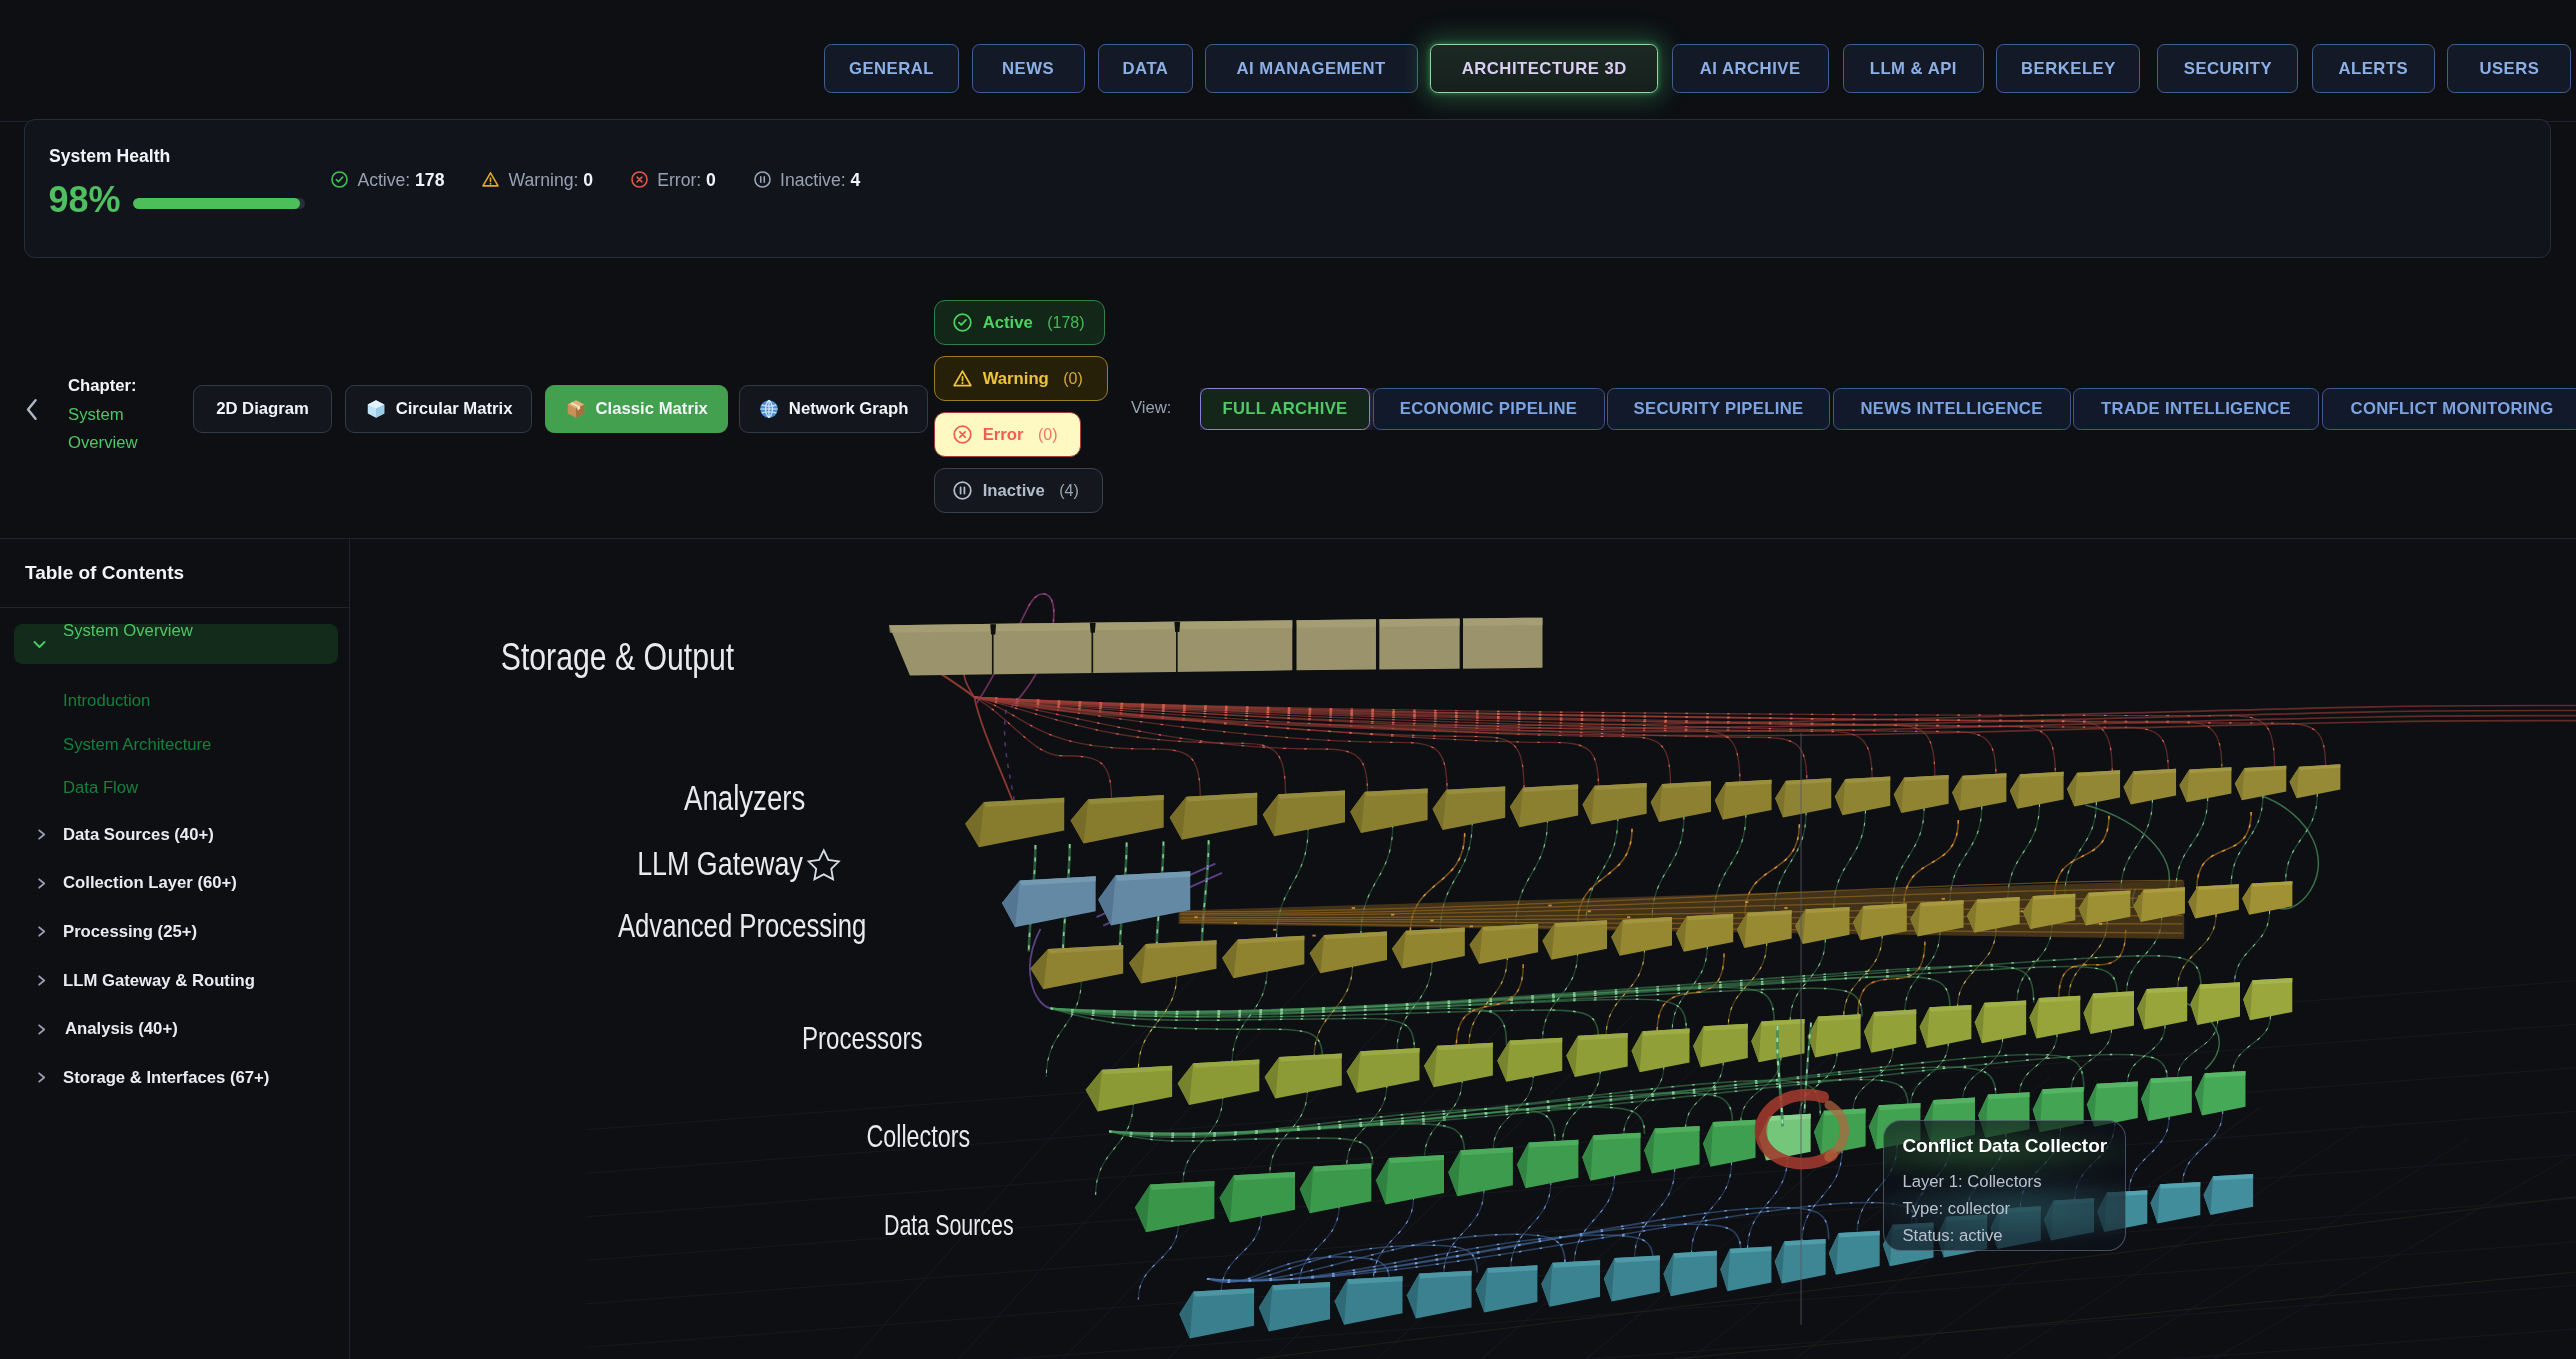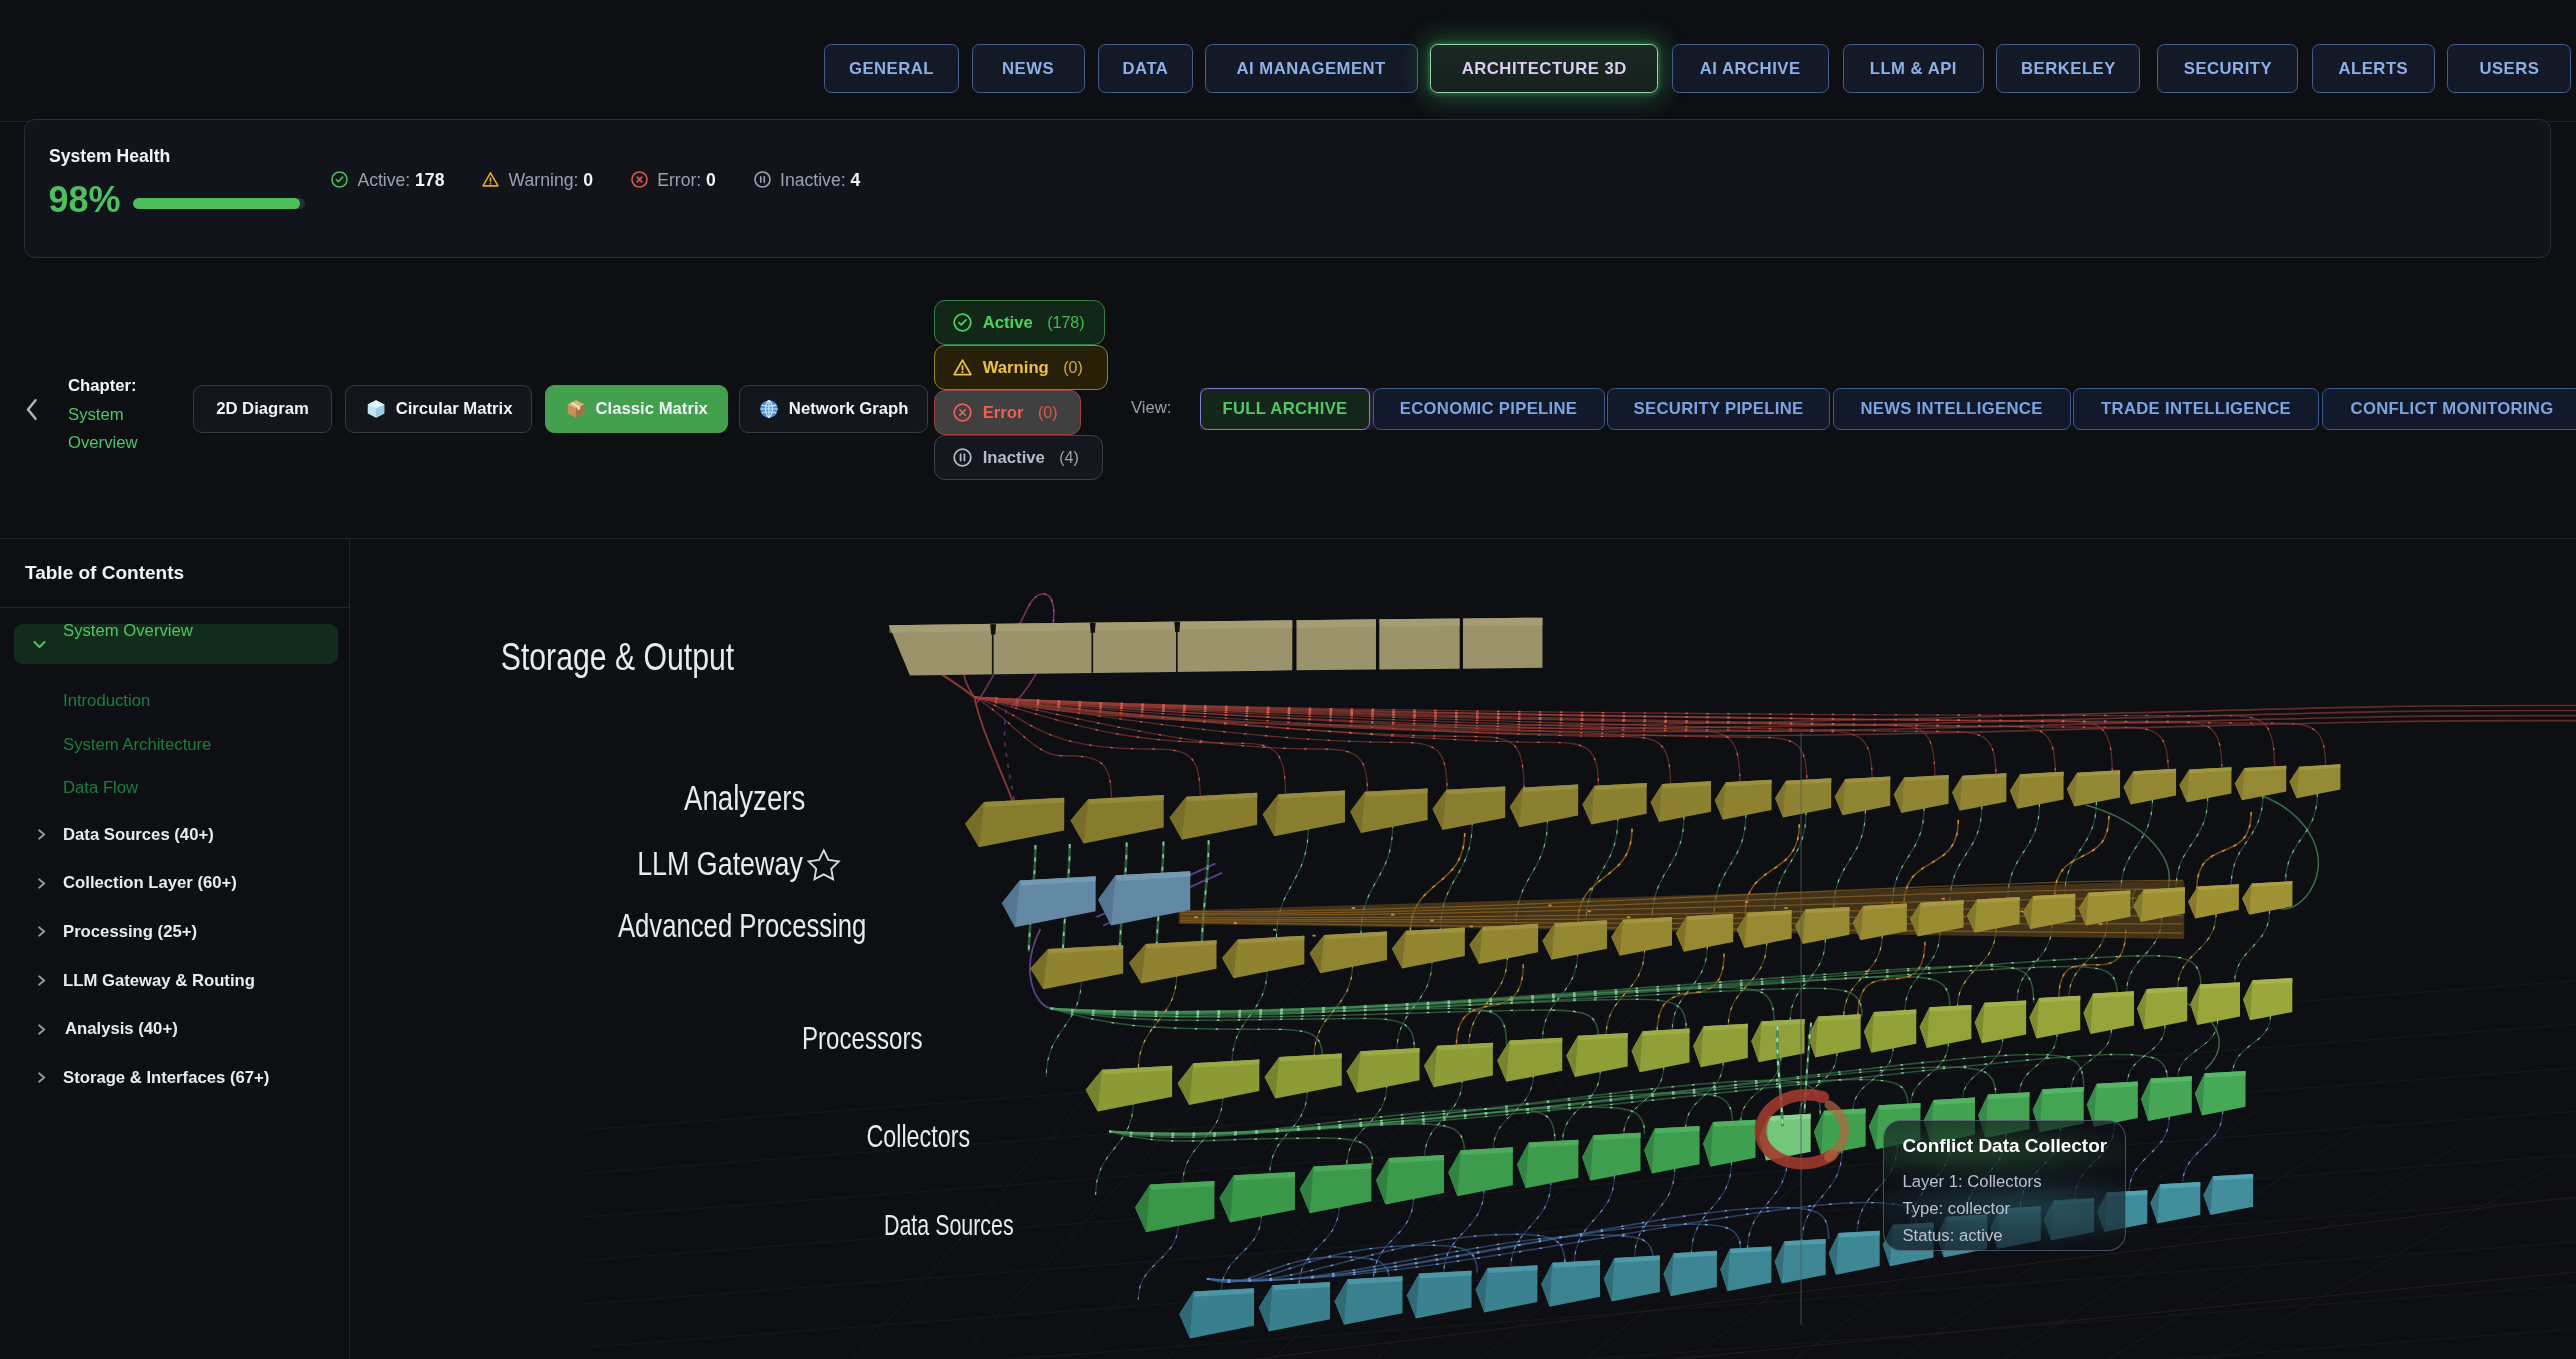--- a/index.html
+++ b/index.html
@@ -27,27 +27,27 @@
 .chev { position:absolute; left:23.4px; top:397px; }
 .chap { position:absolute; left:68px; top:372px; font-size:16.7px; line-height:28.5px; }
 .chap .t { color:#f2f4f7; font-weight:bold; }
 .chap .g { color:#4cc764; }
 .cbtns { position:absolute; left:193px; top:385px; display:flex; }
 .cbtn { height:48px; display:flex; align-items:center; justify-content:center; gap:8.4px;
   background:#13161d; border:1.3px solid #343b48; border-radius:9.2px;
   color:#f2f4f7; font-size:16.7px; font-weight:bold; white-space:nowrap; }
 .cbtn.green { background:#43a04f; border-color:#43a04f; }
 
-.chips { position:absolute; left:934px; top:300px; display:flex; flex-direction:column; gap:0; }
+.chips { position:absolute; left:934px; top:300px; display:flex; flex-direction:column; gap:11px; }
 .chip { height:45px; display:flex; align-items:center; gap:10px; padding:0 16.7px;
   border-radius:11px; font-size:16.7px; font-weight:bold; white-space:nowrap; width:max-content; }
 .chip small { font-weight:normal; font-size:16px; opacity:0.85; }
 .chip.a { background:#122717; border:1.3px solid #2f8044; color:#4ad45f; }
 .chip.w { background:#272009; border:1.3px solid #9a7d1e; color:#eec23d; }
-.chip.e { background:#404040; border:1.3px solid #a33d35; color:#ef5e50; }
+.chip.e { background:#fef9c3; border:1.3px solid #a33d35; color:#ef5e50; }
 .chip.i { background:#14171d; border:1.3px solid #3a414e; color:#b2bcca; }
 
 .viewlbl { position:absolute; left:1131px; top:398px; font-size:16.7px; color:#98a1b1; }
 .views { position:absolute; left:1200px; top:388px; display:flex; gap:2.5px; width:1376px; overflow:hidden; }
 .vbtn { height:42px; display:flex; align-items:center; justify-content:center;
   background:#11192a; border:1.3px solid #3c5a8c; border-radius:7.5px;
   color:#7da4e0; font-size:16.7px; font-weight:bold; letter-spacing:0.3px; white-space:nowrap; flex:none; }
 .vbtn.active { background:#14261a; border:1.3px solid #8d7fd6; color:#52c768;
   box-shadow:0 0 11.7px 1.7px rgba(150,120,230,0.35); }
 

